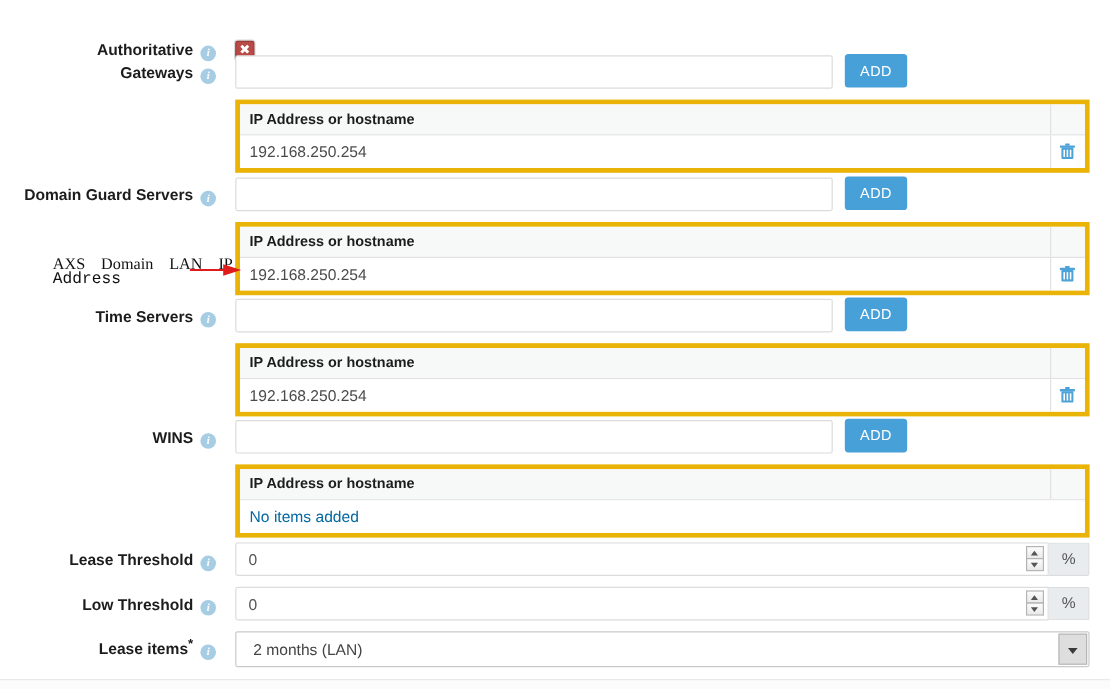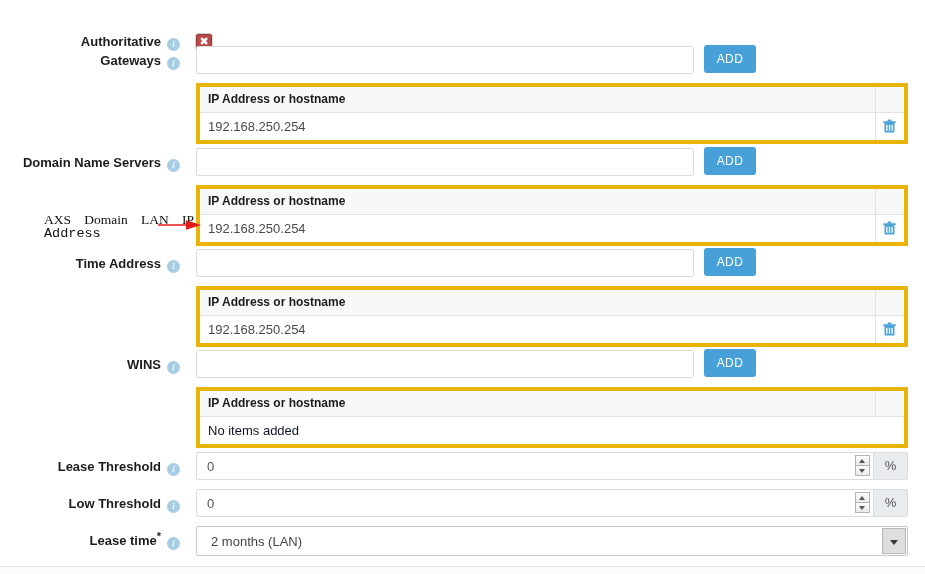--- a/index.html
+++ b/index.html
@@ -153,21 +153,21 @@
     left: 8px;
     top: 6px;
     font-size: 13px;
     color: #4b4b4b;
   }
   .tbl-row .td-empty {
     position: absolute;
     left: 8px;
     top: 6px;
     font-size: 13px;
-    color: #0f172a;
+    color: #0369a1;
   }
   .tbl-row .td-divider {
     position: absolute;
     right: 28px;
     top: 0;
     width: 1px;
     height: 27px;
     background: #e2e2e2;
   }
   .trash {
@@ -377,21 +377,21 @@
             <rect x="2.2" y="3.2" width="12.6" height="2" rx="0.6" fill="#4da3d8"></rect>
             <rect x="6.6" y="1.6" width="3.8" height="1.8" rx="0.5" fill="#4da3d8"></rect>
           </svg>
         </span>
       </div>
     </div>
   </div>
 
   <div class="row">
     <div class="label" style="top:155px;">
-      <span>Domain Name Servers</span><span class="info-icon">i</span>
+      <span>Domain Guard Servers</span><span class="info-icon">i</span>
     </div>
     <input class="txt" style="top: 148px;" value="">
     <button class="add-btn" style="top:147px;">ADD</button>
     <div class="tbl" style="top:185px;">
       <div class="tbl-head">
         <span class="th-label">IP Address or hostname</span>
         <span class="th-divider"></span>
       </div>
       <div class="tbl-row">
         <span class="td-value">192.168.250.254</span>
@@ -405,21 +405,21 @@
             <rect x="2.2" y="3.2" width="12.6" height="2" rx="0.6" fill="#4da3d8"></rect>
             <rect x="6.6" y="1.6" width="3.8" height="1.8" rx="0.5" fill="#4da3d8"></rect>
           </svg>
         </span>
       </div>
     </div>
   </div>
 
   <div class="row">
     <div class="label" style="top:256px;">
-      <span>Time Address</span><span class="info-icon">i</span>
+      <span>Time Servers</span><span class="info-icon">i</span>
     </div>
     <input class="txt" style="top: 249px;" value="">
     <button class="add-btn" style="top:248px;">ADD</button>
     <div class="tbl" style="top:286px;">
       <div class="tbl-head">
         <span class="th-label">IP Address or hostname</span>
         <span class="th-divider"></span>
       </div>
       <div class="tbl-row">
         <span class="td-value">192.168.250.254</span>
@@ -486,21 +486,21 @@
         <span class="spin-btn dn">
             <span class="car"></span>
           </span>
       </span>
     </div>
     <div class="suffix" style="top:489px;">%</div>
   </div>
 
   <div class="row">
     <div class="label" style="top:533px;">
-      <span>Lease time</span><span class="req">*</span><span class="info-icon">i</span>
+      <span>Lease items</span><span class="req">*</span><span class="info-icon">i</span>
     </div>
     <div class="sel-wrap" style="top:526px;">
       <span class="sel-value">2 months (LAN)</span>
       <span class="sel-arrow-box">
           <span class="tri"></span>
         </span>
     </div>
   </div>
 
   <div class="anno">

